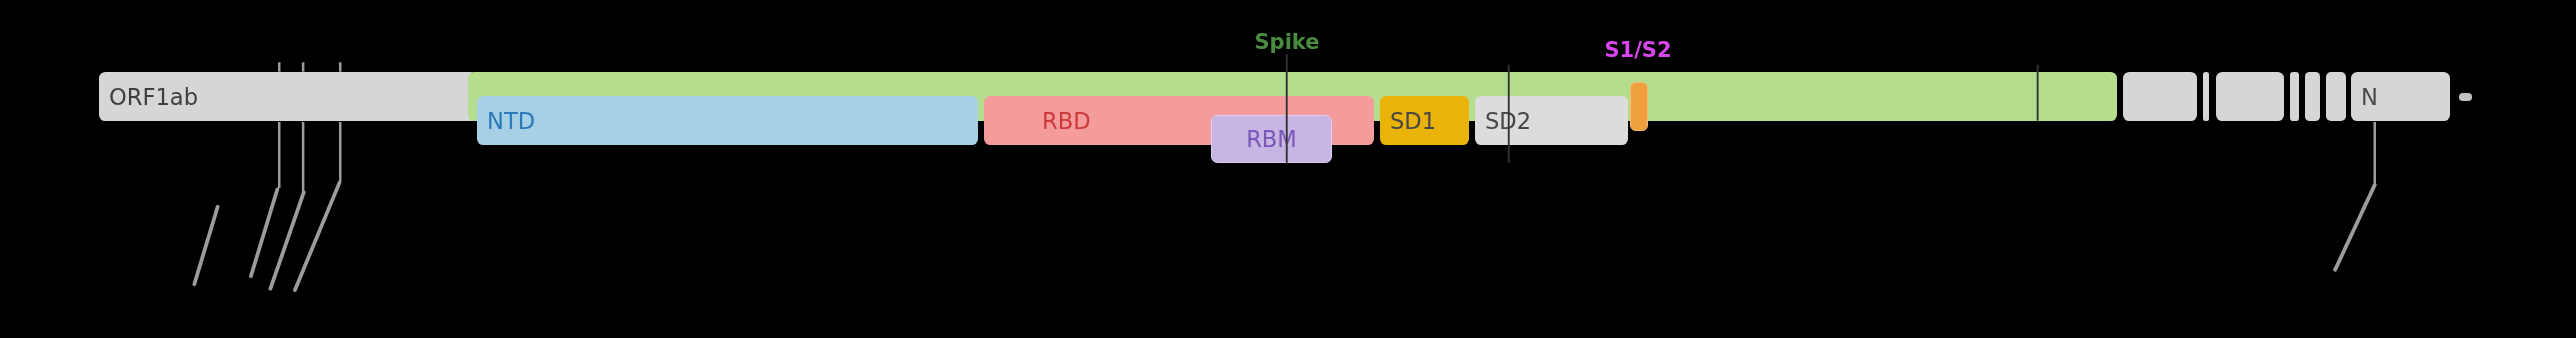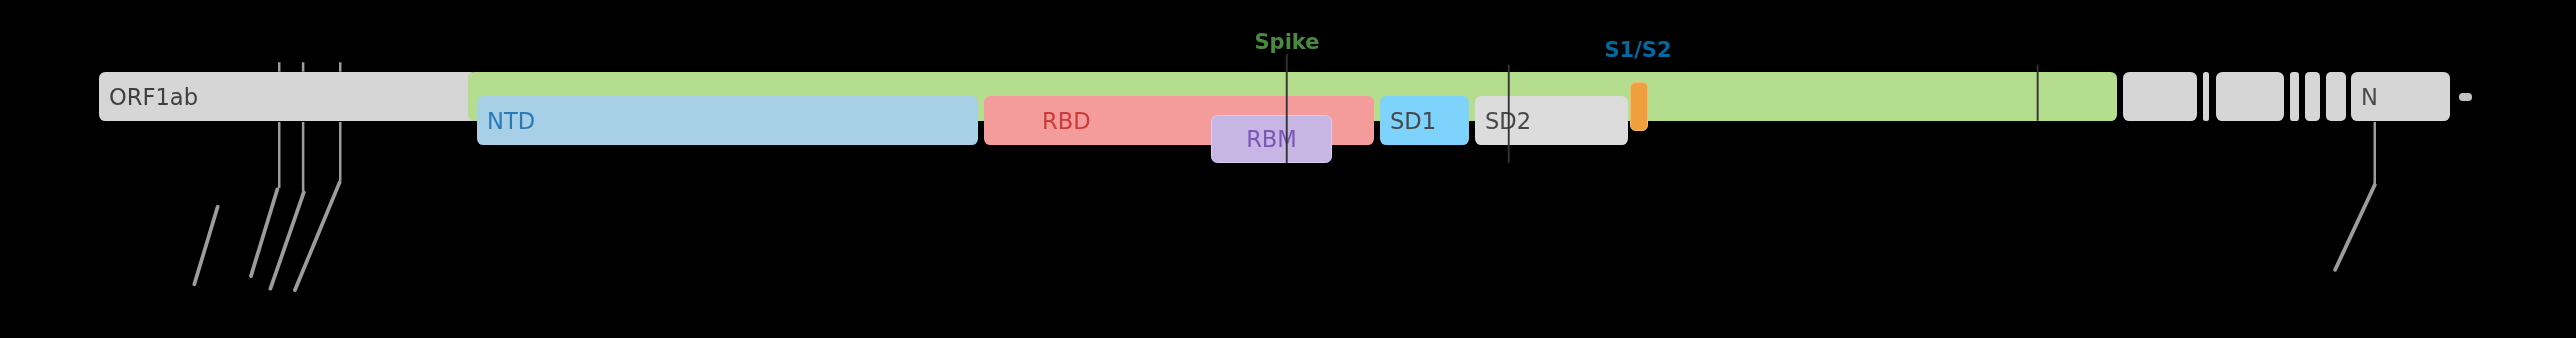--- a/index.html
+++ b/index.html
@@ -31,33 +31,33 @@
   #g3 { left: 2216px; width: 68px; }
   #g4 { left: 2290px; width: 8.8px;  border-radius: 3.1px; }
   #g5 { left: 2305px; width: 15px;  border-radius: 4.4px; }
   #g6 { left: 2326px; width: 20px;  border-radius: 5px; }
   #n-gene { left: 2351px; width: 99px; color: #4a4a4a; }
   #g7 { left: 2459px; width: 12.6px; top: 93px; height: 7.5px; border-radius: 3.8px; background: #c2c2c2; }
 
   #ntd { left: 477px;  width: 501px; background: #a7cfe5; color: #2a7ab9; }
   #rbd { left: 984px; width: 390px; background: #f49b9b; color: #cc3a3a; padding-left: 48px; }
   #rbm { left: 1211px; width: 121px; top: 115px; height: 48px; background: #c7b5e4; color: #7b57b8; border: 1.3px solid #d9cdf0; }
-  #sd1 { left: 1380px; width: 89px; background: #7dd3fc; color: #474747; }
+  #sd1 { left: 1380px; width: 89px; background: #eab308; color: #474747; }
   #sd2 { left: 1475px; width: 153px; background: #dcdcdc; color: #474747; }
   #cleave { left: 1630px; width: 17.6px; top: 82px; height: 49px; background: #ef9f3e; border: 1.3px solid #f6bc74; border-radius: 5.7px; }
 
   .ann {
     position: absolute;
     transform: translateX(-50%);
     font-size: 21px;
     font-weight: bold;
     white-space: nowrap;
   }
   #spike-label { left: 1287px; top: 30px; color: #4a8c3f; }
-  #s1s2-label  { left: 1638px; top: 38px; color: #0369a1; }
+  #s1s2-label  { left: 1638px; top: 38px; color: #d946ef; }
 
   #leader-svg {
     position: absolute;
     left: 0; top: 0;
     width: 2576px; height: 339px;
     pointer-events: none;
   }
 </style>
 </head>
 <body>

